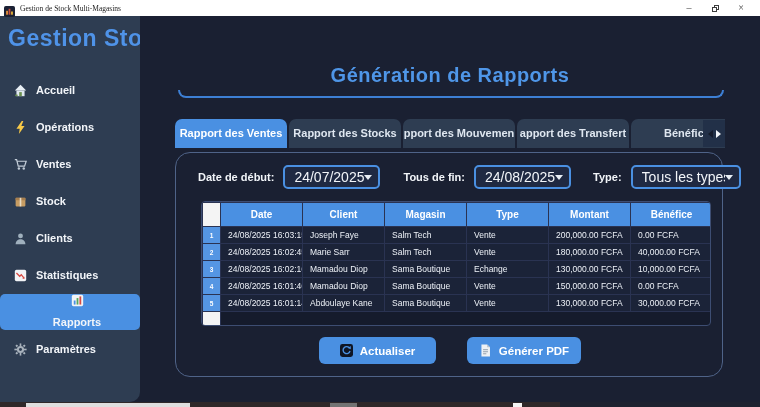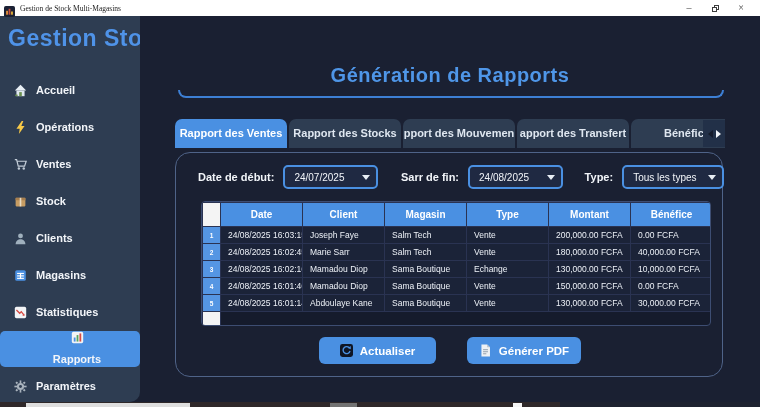--- a/index.html
+++ b/index.html
@@ -48,21 +48,21 @@
 
   
   .filters { position:absolute; left:0; top:11px; width:548px; height:26px; display:flex; align-items:center; }
   .f-label { font-size:11px; font-weight:bold; color:#f2f5f9; white-space:nowrap; }
   .lbl-start { margin-left:22px; }
   .lbl-end   { margin-left:23px; }
   .lbl-type  { margin-left:22px; }
   .combo { height:24px; background:#1f2942; border:2px solid #4a90e2; border-radius:5px; display:flex; align-items:center; padding:0 6px 0 9px; margin-left:9px; cursor:pointer; }
   .combo-date { width:102px; }
   .combo-type { width:110px; }
-  .combo-value { flex:1; font-size:10px; color:#f2f5f9; white-space:nowrap; overflow:hidden; }
+  .combo-value { flex:1; font-size:14px; color:#f2f5f9; white-space:nowrap; overflow:hidden; }
   .combo-arrow { width:0; height:0; border-left:4px solid transparent; border-right:4px solid transparent; border-top:5px solid #e8eef5; }
 
   
   .grid-box { position:absolute; left:25px; top:48px; width:510px; height:125px; background:#151b2c; border:1px solid #3d4d72; border-radius:4px; overflow:hidden; }
   table.grid { border-collapse:collapse; table-layout:fixed; width:510px; }
   .grid th, .grid td { border:1px solid #2a3352; overflow:hidden; white-space:nowrap; }
   .grid thead th { background:#4a90e2; color:#ffffff; font-size:10px; font-weight:bold; height:24px; text-align:center; }
   .grid thead th.corner { background:#f4f4f4; }
   .grid tbody td { background:#1b2338; color:#eef2f8; font-size:8.5px; font-weight:normal; height:17px; padding-left:7px; text-align:left; }
   .grid tbody th.rowhead { background:#5596e3; color:#ffffff; font-size:6.5px; font-weight:bold; text-align:center; }
@@ -158,32 +158,20 @@
           <svg viewBox="0 0 16 16">
             <circle cx="8" cy="4.8" r="3" fill="#9fb0bd"></circle>
             <path d="M2 15c0-4 3-6 6-6s6 2 6 6z" fill="#9fb0bd"></path>
           </svg>
         </span>
         <span class="side-label">Clients</span>
       </div>
       <div class="side-item">
         <span class="side-icon">
           <svg viewBox="0 0 16 16">
-            <rect x="1.5" y="1.5" width="13" height="13" rx="2" fill="#4a90e2"></rect>
-            <rect x="3.8" y="4.8" width="8.4" height="1.4" fill="#fff"></rect>
-            <rect x="3.8" y="7.8" width="8.4" height="1.4" fill="#fff"></rect>
-            <rect x="3.8" y="10.8" width="8.4" height="1.4" fill="#fff"></rect>
-            <rect x="7.3" y="4.8" width="1.4" height="7.4" fill="#fff"></rect>
-          </svg>
-        </span>
-        <span class="side-label">Magasins</span>
-      </div>
-      <div class="side-item">
-        <span class="side-icon">
-          <svg viewBox="0 0 16 16">
             <rect x="1" y="1" width="14" height="14" rx="2" fill="#f2f4f6"></rect>
             <polyline points="3,5 7,9 9,7 12.5,11.5" fill="none" stroke="#d84a42" stroke-width="1.6"></polyline>
             <polygon points="13,12 10.2,11.6 12.4,9.2" fill="#d84a42"></polygon>
           </svg>
         </span>
         <span class="side-label">Statistiques</span>
       </div>
       <div class="side-item active">
         <span class="side-icon">
           <svg viewBox="0 0 16 16">
@@ -227,21 +215,21 @@
     <span class="arr arr-right"></span>
   </div>
 
   <div class="panel">
     <div class="filters">
       <span class="f-label lbl-start">Date de début:</span>
       <span class="combo combo-date">
         <span class="combo-value">24/07/2025</span>
         <span class="combo-arrow"></span>
       </span>
-      <span class="f-label lbl-end">Sarr de fin:</span>
+      <span class="f-label lbl-end">Tous de fin:</span>
       <span class="combo combo-date">
         <span class="combo-value">24/08/2025</span>
         <span class="combo-arrow"></span>
       </span>
       <span class="f-label lbl-type">Type:</span>
       <span class="combo combo-type">
         <span class="combo-value">Tous les types</span>
         <span class="combo-arrow"></span>
       </span>
     </div>

